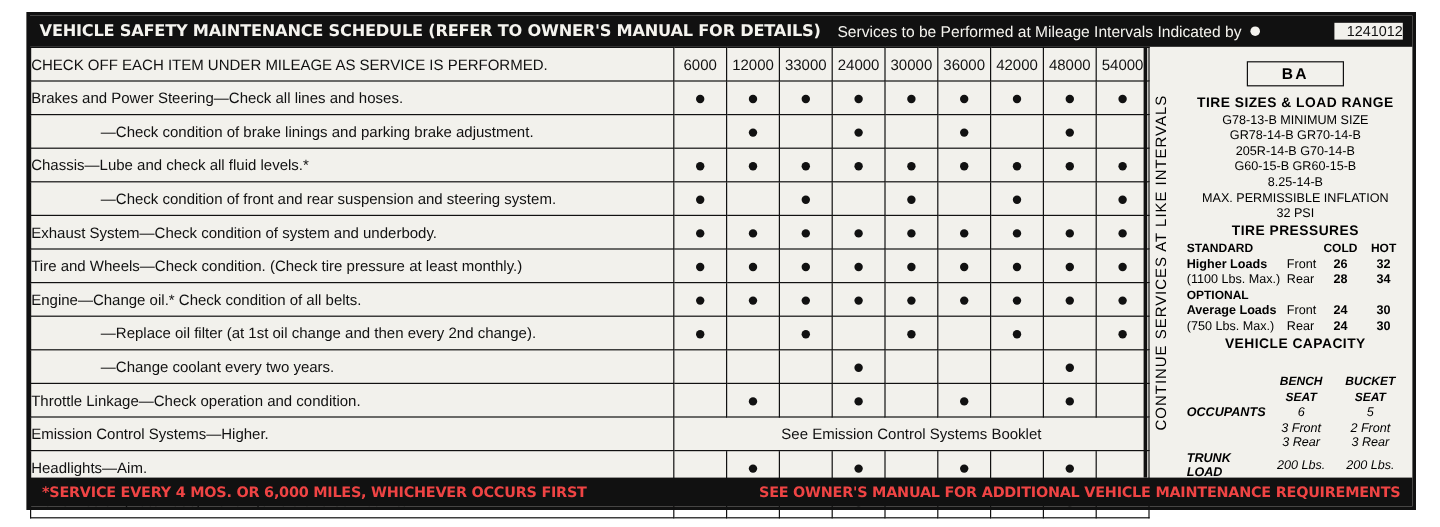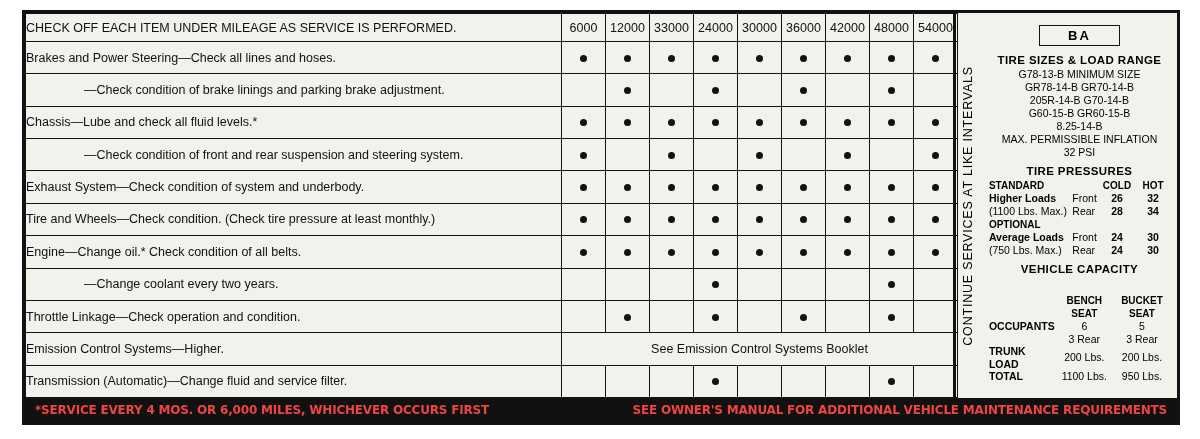--- a/index.html
+++ b/index.html
@@ -198,30 +198,37 @@
   }
   table.press td { padding: 0 1px; line-height: 13px; }
   .press-head td { font-weight: bold; font-size: 10px; }
   .right-num { text-align: center; width: 34px; font-weight: bold; }
   .lbl-bold { font-weight: bold; }
   table.cap {
     width: 100%;
     border-collapse: collapse;
     font-size: 10.5px;
     margin-top: 18px;
+    font-style: italic;
   }
   table.cap td { padding: 0 1px; line-height: 12.5px; }
   table.cap td.c { text-align: center; width: 58px; }
   .cap-head td { font-weight: bold; font-size: 10px; line-height: 11px; }
 </style>
 </head>
 <body>
 
 <div id="decal">
 
+  <div class="title-bar">
+    <span class="title-main">VEHICLE SAFETY MAINTENANCE SCHEDULE (REFER TO OWNER'S MANUAL FOR DETAILS)</span>
+    <span class="title-sub">Services to be Performed at Mileage Intervals Indicated by</span>
+    <span class="title-dot"></span>
+    <span class="part-no">1241012</span>
+  </div>
 
   <div class="body-row">
 
     <div class="left-pane">
       <table class="sched">
         <colgroup>
           <col style="width:536px">
           <col span="9" style="width:44px">
         </colgroup>
         <thead>
@@ -317,20 +324,32 @@
               <td class="mark"><span class="dot"></span></td>
               <td class="mark"><span class="dot"></span></td>
               <td class="mark"><span class="dot"></span></td>
               <td class="mark"><span class="dot"></span></td>
               <td class="mark"><span class="dot"></span></td>
               <td class="mark"><span class="dot"></span></td>
               <td class="mark"><span class="dot"></span></td>
               <td class="mark"><span class="dot"></span></td>
             </tr>
             <tr>
+              <td class="label indent">—Replace oil filter (at 1st oil change and then every 2nd change).</td>
+              <td class="mark"><span class="dot"></span></td>
+              <td class="mark"></td>
+              <td class="mark"><span class="dot"></span></td>
+              <td class="mark"></td>
+              <td class="mark"><span class="dot"></span></td>
+              <td class="mark"></td>
+              <td class="mark"><span class="dot"></span></td>
+              <td class="mark"></td>
+              <td class="mark"><span class="dot"></span></td>
+            </tr>
+            <tr>
               <td class="label indent">—Change coolant every two years.</td>
               <td class="mark"></td>
               <td class="mark"></td>
               <td class="mark"></td>
               <td class="mark"><span class="dot"></span></td>
               <td class="mark"></td>
               <td class="mark"></td>
               <td class="mark"></td>
               <td class="mark"><span class="dot"></span></td>
               <td class="mark"></td>
@@ -343,20 +362,32 @@
               <td class="mark"><span class="dot"></span></td>
               <td class="mark"></td>
               <td class="mark"><span class="dot"></span></td>
               <td class="mark"></td>
               <td class="mark"><span class="dot"></span></td>
               <td class="mark"></td>
             </tr>
             <tr>
               <td class="label">Emission Control Systems—Higher.</td>
               <td class="note" colspan="9">See Emission Control Systems Booklet</td>
+            </tr>
+            <tr>
+              <td class="label">Headlights—Aim.</td>
+              <td class="mark"></td>
+              <td class="mark"><span class="dot"></span></td>
+              <td class="mark"></td>
+              <td class="mark"><span class="dot"></span></td>
+              <td class="mark"></td>
+              <td class="mark"><span class="dot"></span></td>
+              <td class="mark"></td>
+              <td class="mark"><span class="dot"></span></td>
+              <td class="mark"></td>
             </tr>
             <tr>
               <td class="label">Transmission (Automatic)—Change fluid and service filter.</td>
               <td class="mark"></td>
               <td class="mark"></td>
               <td class="mark"></td>
               <td class="mark"><span class="dot"></span></td>
               <td class="mark"></td>
               <td class="mark"></td>
               <td class="mark"></td>
@@ -439,20 +470,25 @@
           <td class="c">BENCH SEAT</td>
           <td class="c">BUCKET SEAT</td>
         </tr>
         <tr>
           <td class="lbl-bold">OCCUPANTS</td>
           <td class="c">6</td>
           <td class="c">5</td>
         </tr>
         <tr>
           <td></td>
+          <td class="c">3 Front</td>
+          <td class="c">2 Front</td>
+        </tr>
+        <tr>
+          <td></td>
           <td class="c">3 Rear</td>
           <td class="c">3 Rear</td>
         </tr>
         <tr>
           <td class="lbl-bold">TRUNK LOAD</td>
           <td class="c">200 Lbs.</td>
           <td class="c">200 Lbs.</td>
         </tr>
         <tr>
           <td class="lbl-bold">TOTAL</td>

